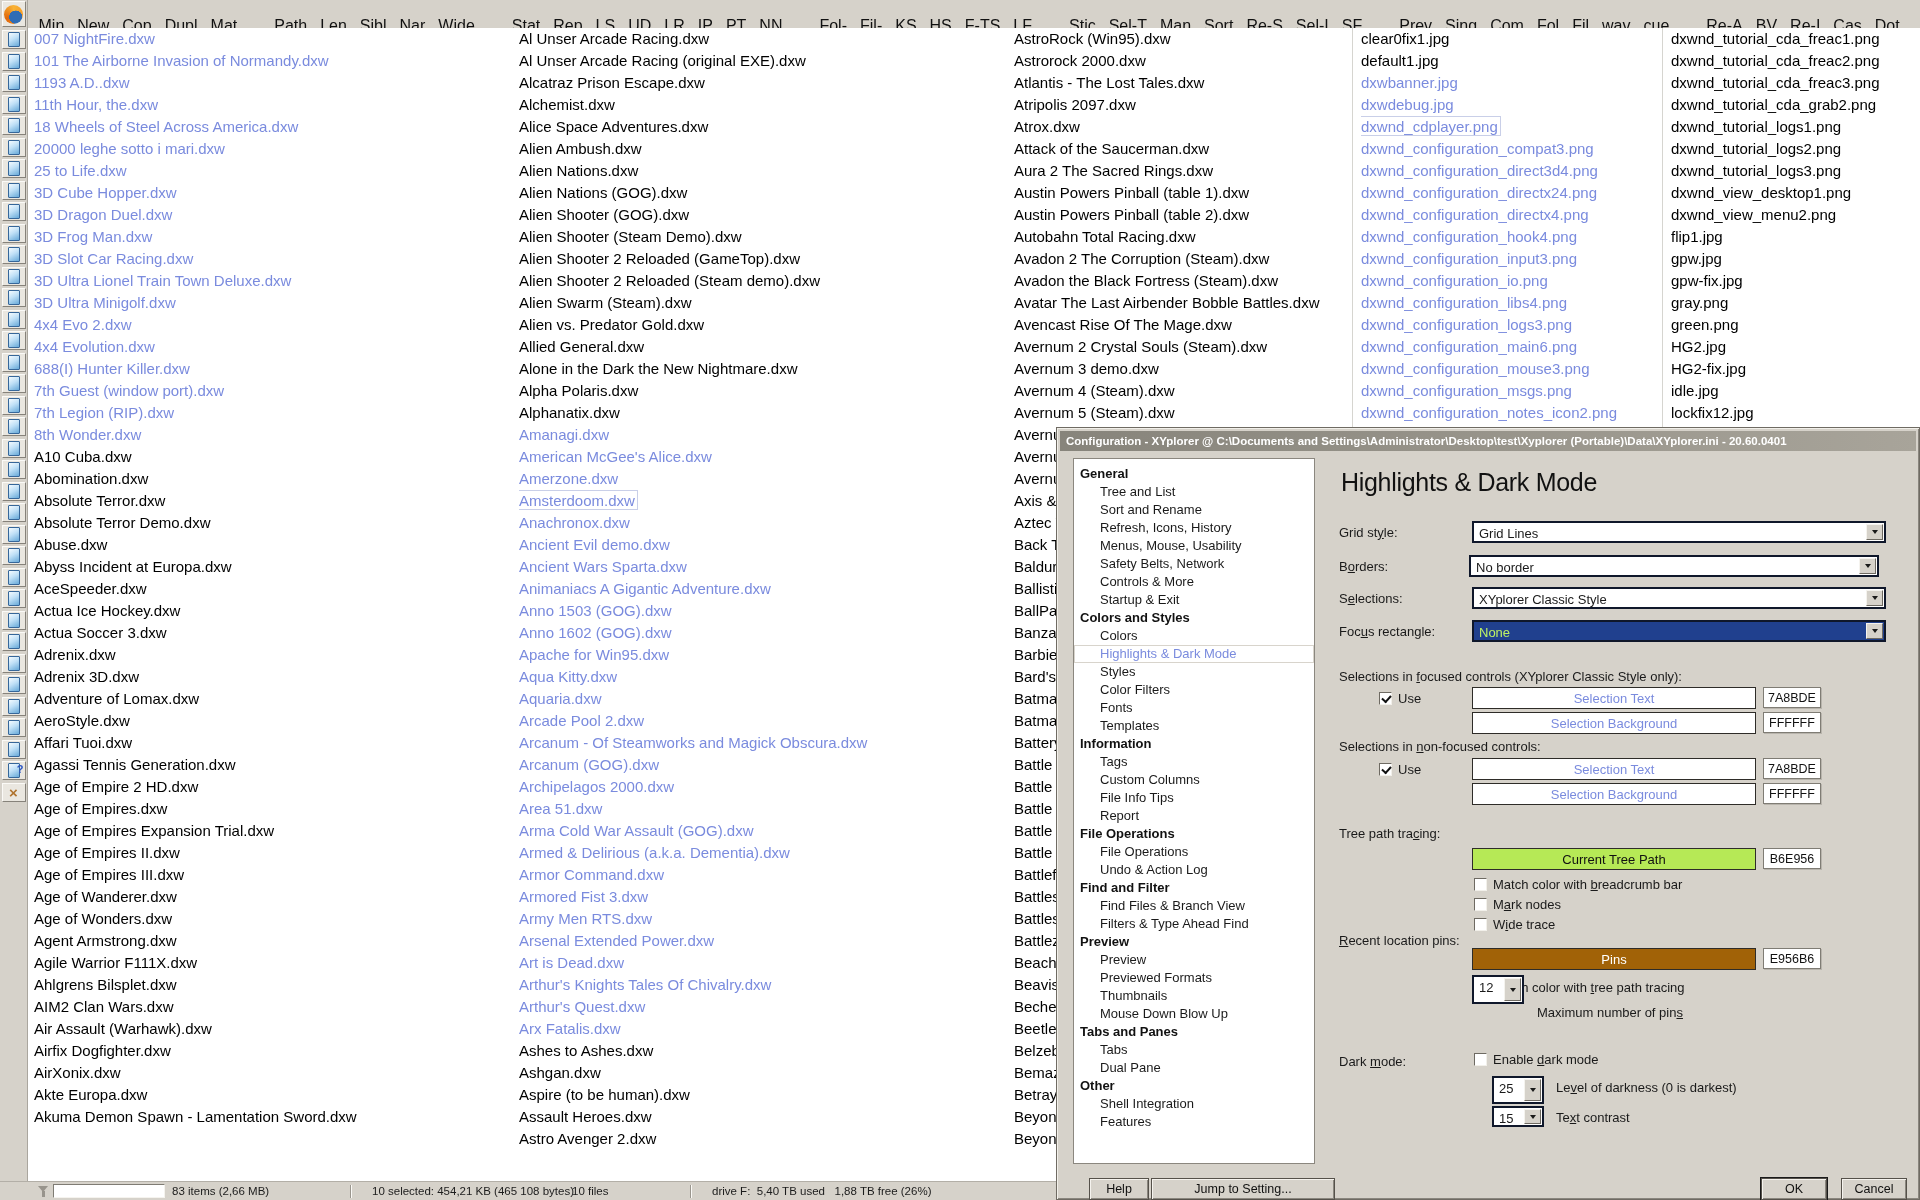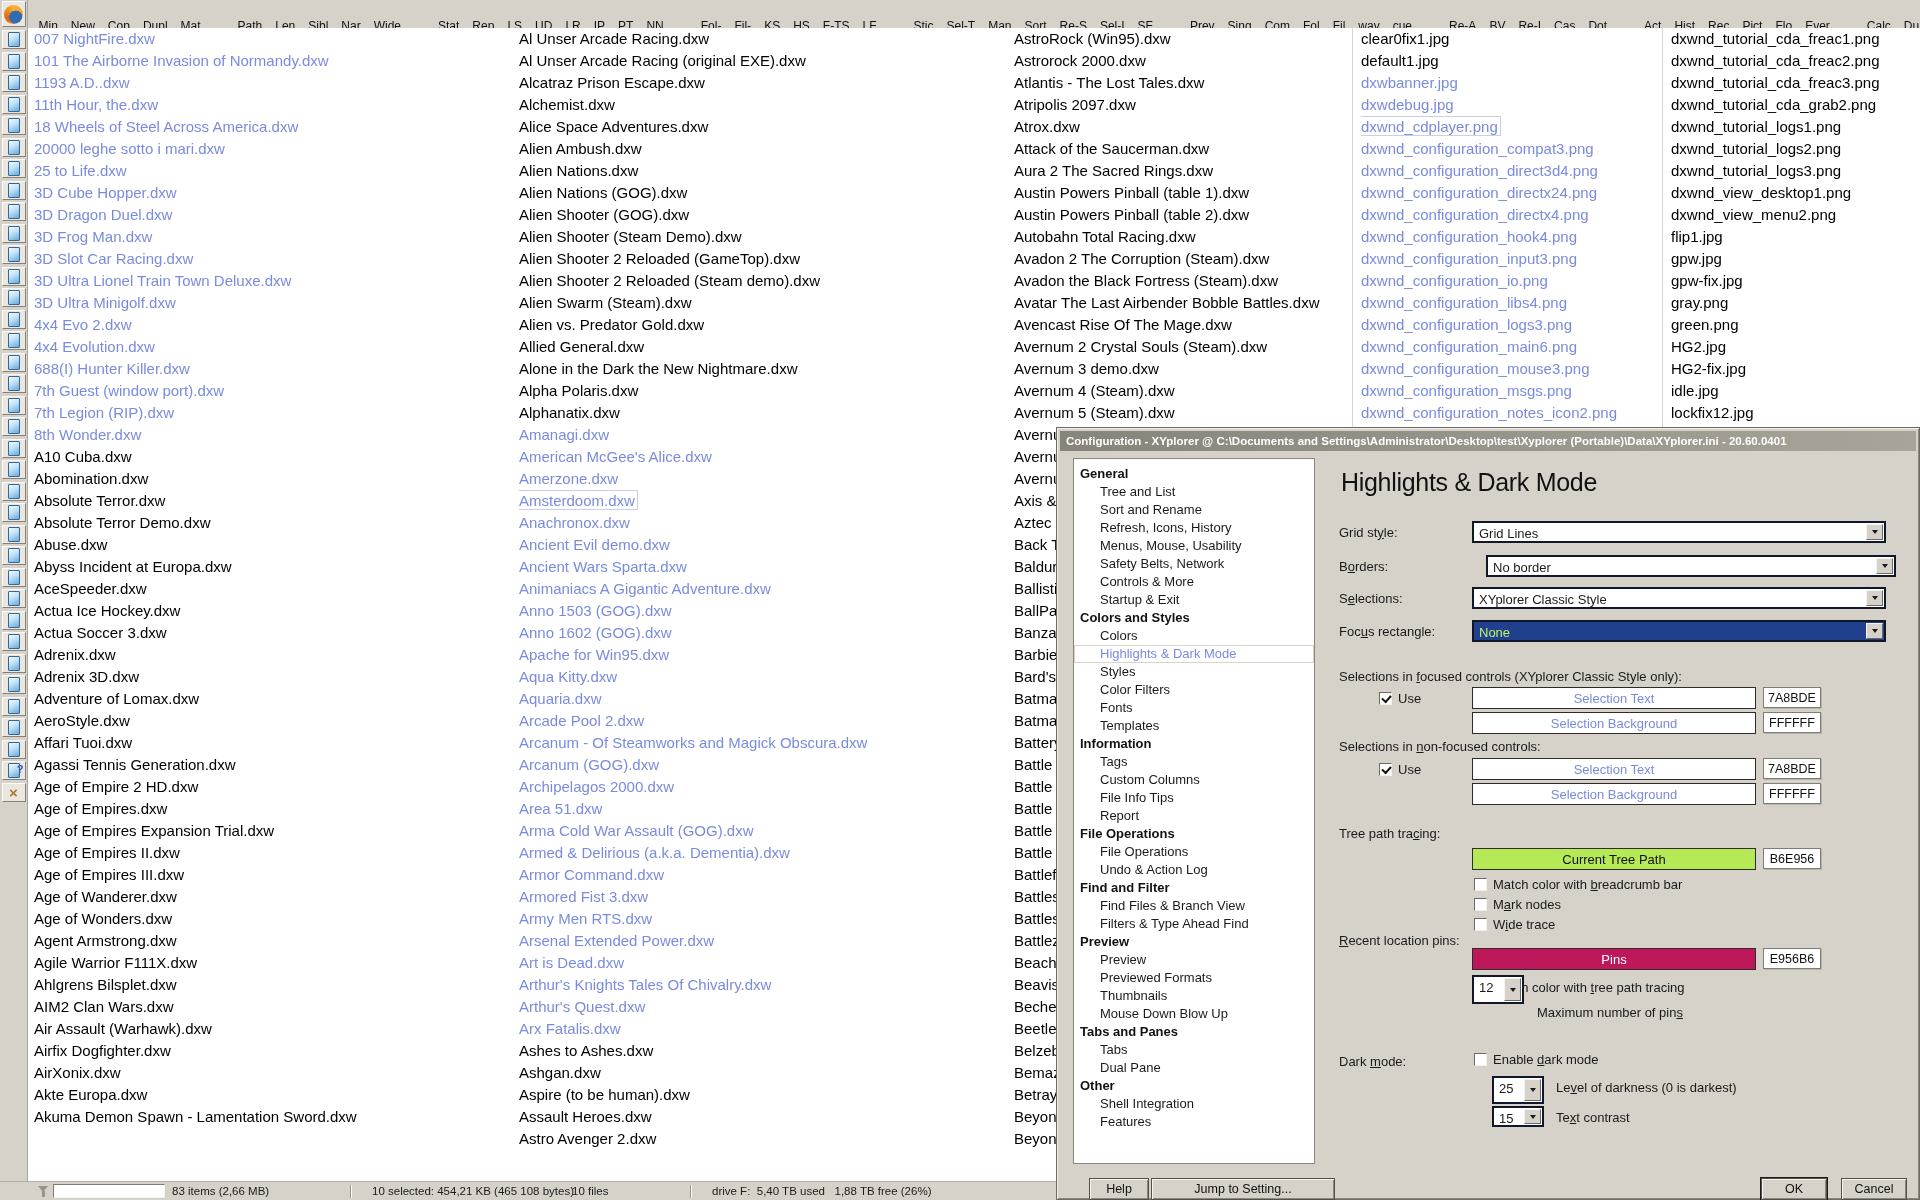--- a/index.html
+++ b/index.html
@@ -4,21 +4,21 @@
 <style>
   * { margin:0; padding:0; box-sizing:border-box; }
   html,body { width:1920px; height:1200px; overflow:hidden; }
   body { position:relative; background:#fff; font-family:"Liberation Sans", sans-serif;
          --gray:#d6d2ca; --blue:#7a8bde; --navy:#20408e; }
 
   
   .toolbar { position:absolute; left:28px; top:0; right:0; height:28px; background:var(--gray);
              display:flex; align-items:center; padding-left:4px; white-space:nowrap; overflow:hidden; }
   .tgroup { display:flex; margin-right:24px; }
-  .tbtn { font-size:12px; color:#111; padding:0 6.5px; cursor:default;margin-top:24px; }
+  .tbtn { font-size:16px; color:#111; padding:0 6.5px; cursor:default;margin-top:24px; }
 
   
   .sidebar { position:absolute; left:0; top:0; width:28px; height:1200px; background:var(--gray);
              border-right:1px solid #aaa69e; z-index:2; }
   .sbtn { width:24px; height:19px; margin:0 auto 2.5px auto; background:#eae7e0;
           border:1px solid; border-color:#fbfaf7 #86827a #86827a #fbfaf7;
           display:flex; align-items:center; justify-content:center; position:relative; }
   .sbtn.first { height:26px; margin-top:1px; margin-bottom:3px; }
   .ff { width:19px; height:19px; border-radius:50%;
         background: radial-gradient(circle at 62% 64%, #2f6cb4 0 38%, rgba(0,0,0,0) 40%),
@@ -540,21 +540,21 @@
 
     <div class="plabel" style="left:12px;top:69px">Grid st<u>y</u>le:</div>
     <div class="combo" style="left:145px;top:65px;width:414px">
       <span class="cval">Grid Lines</span>
       <span class="arrowbtn">
           <span class="arr"></span>
         </span>
     </div>
 
     <div class="plabel" style="left:12px;top:103px">B<u>o</u>rders:</div>
-    <div class="combo" style="left:159px;top:99px;width:410px">
+    <div class="combo" style="left:142px;top:99px;width:410px">
       <span class="cval">No border</span>
       <span class="arrowbtn">
           <span class="arr"></span>
         </span>
     </div>
 
     <div class="plabel" style="left:12px;top:135px">S<u>e</u>lections:</div>
     <div class="combo" style="left:145px;top:131px;width:414px">
       <span class="cval">XYplorer Classic Style</span>
       <span class="arrowbtn">
@@ -610,21 +610,21 @@
     <div class="cbrow" style="left:147px;top:441px">
       <span class="cbbox"></span>
       <span>M<u>a</u>rk nodes</span>
     </div>
     <div class="cbrow" style="left:147px;top:461px">
       <span class="cbbox"></span>
       <span>W<u>i</u>de trace</span>
     </div>
 
     <div class="plabel" style="left:12px;top:477px"><u>R</u>ecent location pins:</div>
-    <div class="cbar" style="top: 492px; color: rgb(255, 255, 255); background: #be185d;" id="pinsbar">
+    <div class="cbar" style="top: 492px; color: rgb(255, 255, 255); background: #a16207;" id="pinsbar">
       <span>Pins</span>
       </div>
     <div class="hexbox" style="top:492px">E956B6</div>
     <div class="cbrow" style="left:147px;top:524px">
       <span class="cbbox"></span>
       <span>Match color with <u>t</u>ree path tracing</span>
     </div>
     <div class="combo" style="left:145px;top:519px;width:52px;height:29px">
       <span class="cval">12</span>
       <span class="arrowbtn">

